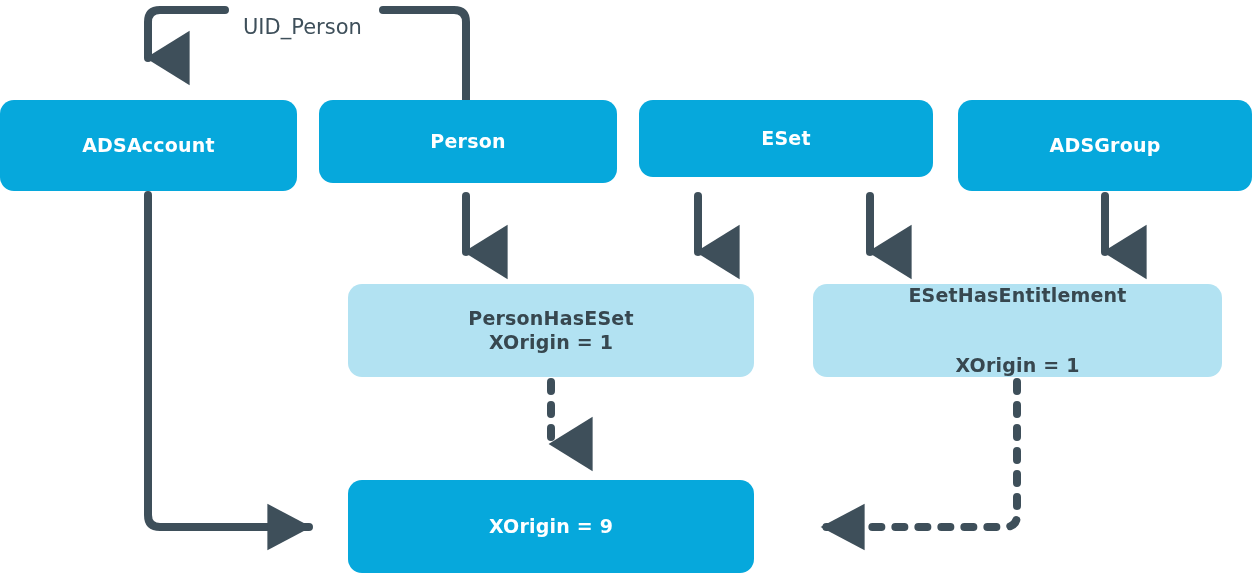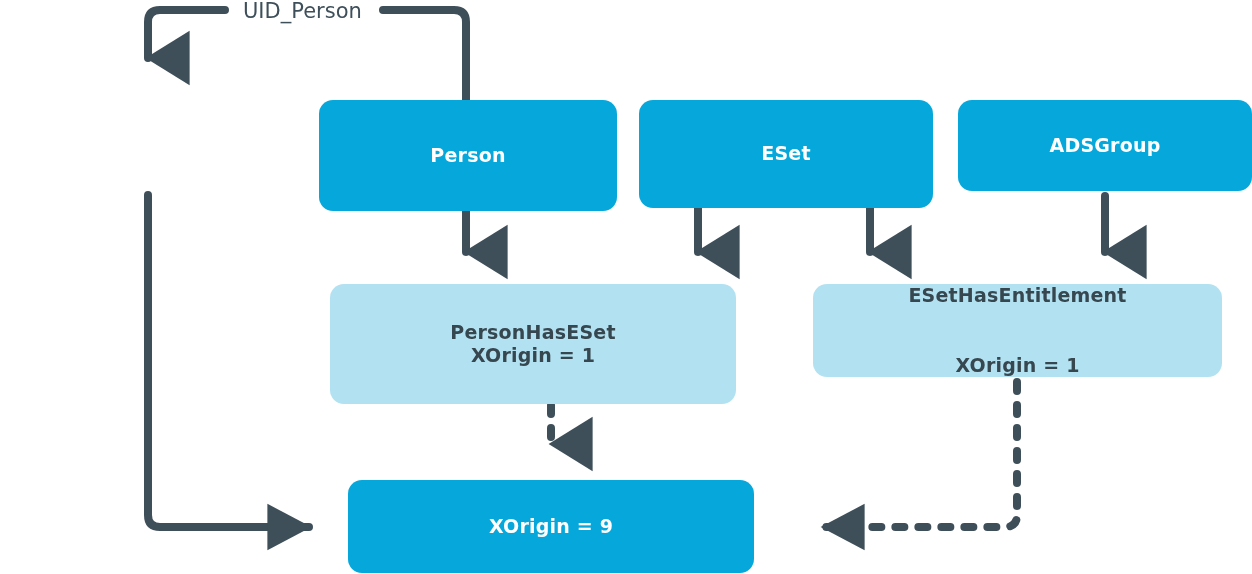--- a/index.html
+++ b/index.html
@@ -54,21 +54,21 @@
     display: block;
   }
   .edge-label {
     position: absolute;
     z-index: 4;
     color: #3e4f5a;
     font-size: 21px;
     font-family: "DejaVu Sans", sans-serif;
     font-weight: normal;
     background: #ffffff;
-    padding: 0 9px;
+    padding: 16px 9px;
     white-space: nowrap;
     line-height: 1;
   }
 </style>
 </head>
 <body>
 
 <div id="canvas">
 
   <svg id="edge-layer" width="1252" height="574" viewBox="0 0 1252 574" xmlns="http://www.w3.org/2000/svg">
@@ -95,34 +95,37 @@
 
     <path d="M1105,196 L1105,252" fill="none" stroke="#3e4f5a" stroke-width="8" stroke-linecap="round" marker-end="url(#arrow-down)"></path>
 
     <path d="M148,195 L148,515 Q148,527 160,527 L309,527" fill="none" stroke="#3e4f5a" stroke-width="8" stroke-linecap="round" marker-end="url(#arrow-right)"></path>
 
     <path d="M551,382 L551,444" fill="none" stroke="#3e4f5a" stroke-width="8" stroke-linecap="round" stroke-dasharray="9 14" marker-end="url(#arrow-down)"></path>
 
     <path d="M1017,382 L1017,515 Q1017,527 1005,527 L823,527" fill="none" stroke="#3e4f5a" stroke-width="8" stroke-linecap="round" stroke-dasharray="9 14" marker-end="url(#arrow-left)"></path>
   </svg>
 
+  <div class="node entity" style="left:0px; top:100px; width:297px; height:91px;">
+    <span>ADSAccount</span>
+  </div>
 
-  <div class="node entity" style="left:319px; top:100px; width:298px; height:111px;">
+  <div class="node entity" style="left:319px; top:100px; width:298px; height:83px;">
     <span>Person</span>
   </div>
 
-  <div class="node entity" style="left:639px; top:100px; width:294px; height:108px;">
+  <div class="node entity" style="left:639px; top:100px; width:294px; height:77px;">
     <span>ESet</span>
   </div>
 
   <div class="node entity" style="left:958px; top:100px; width:294px; height:91px;align-items:center;">
     <span>ADSGroup</span>
   </div>
 
-  <div class="node assignment" style="left:330px; top:284px; width:406px; height:120px;">
+  <div class="node assignment" style="left:348px; top:284px; width:406px; height:93px;">
     <span>PersonHasESet</span>
     <span class="line2">XOrigin = 1</span>
   </div>
 
   <div class="node assignment" style="left:813px; top:284px; width:409px; height:93px;justify-content:space-between;">
     <span>ESetHasEntitlement</span>
     <span class="line2">XOrigin = 1</span>
   </div>
 
   <div class="node entity" style="left:348px; top:480px; width:406px; height:93px;">

